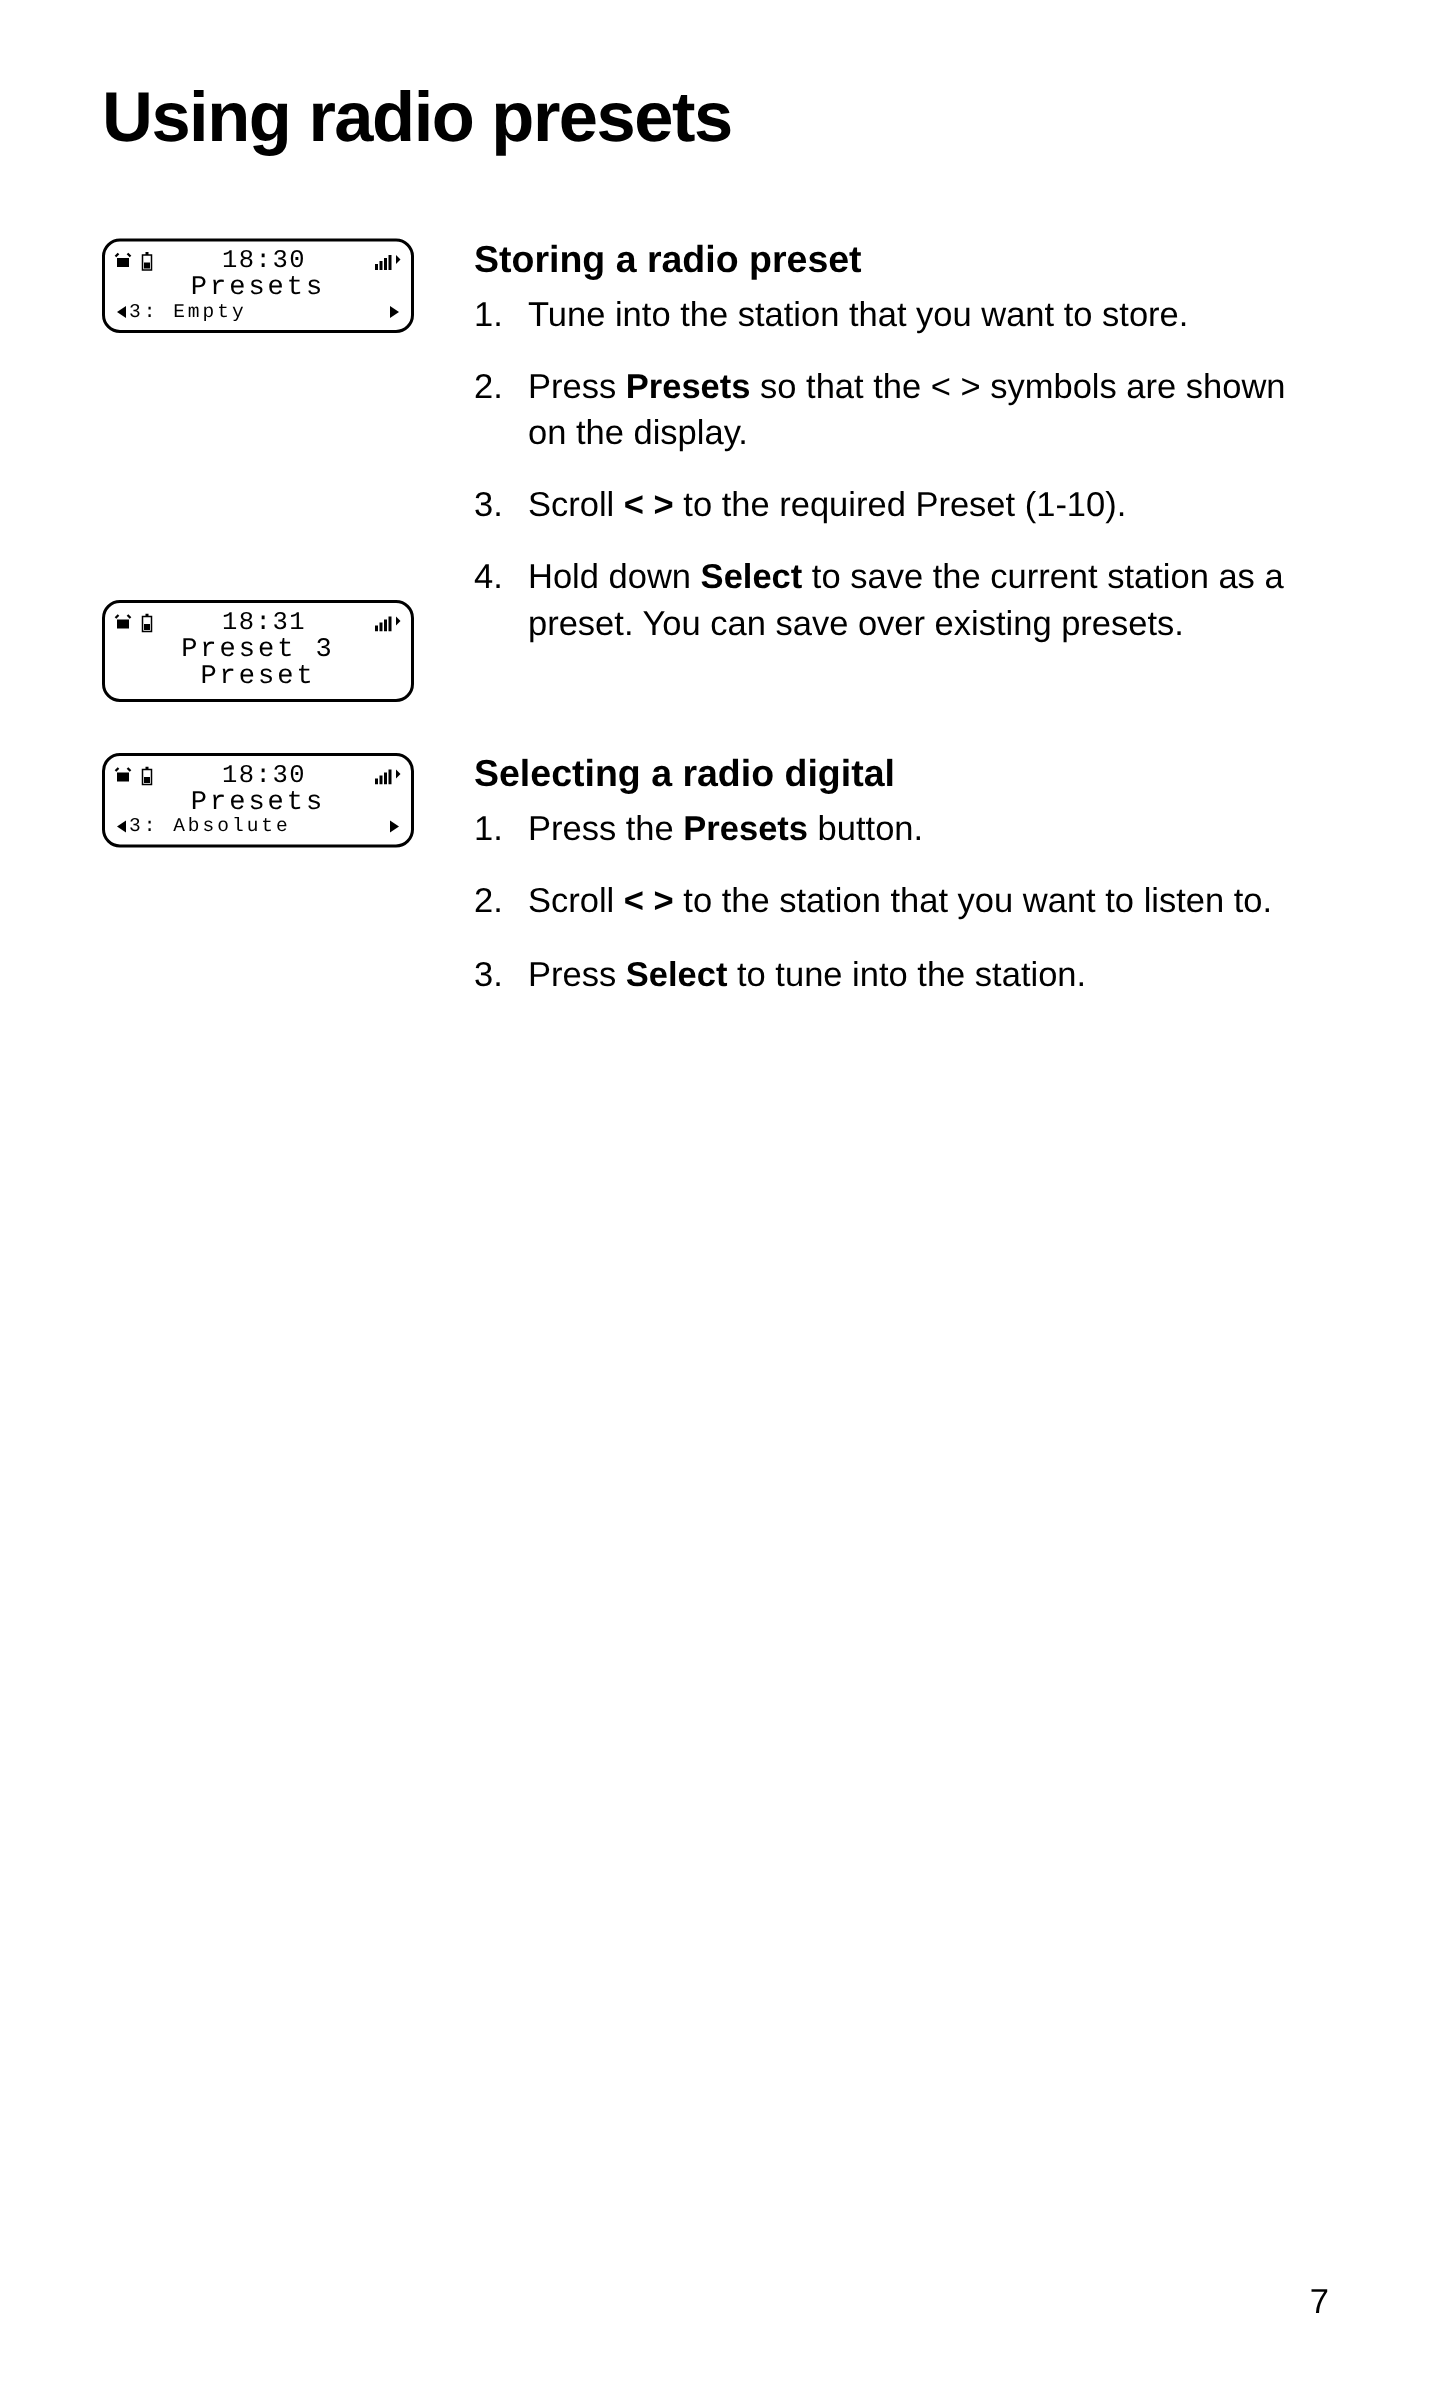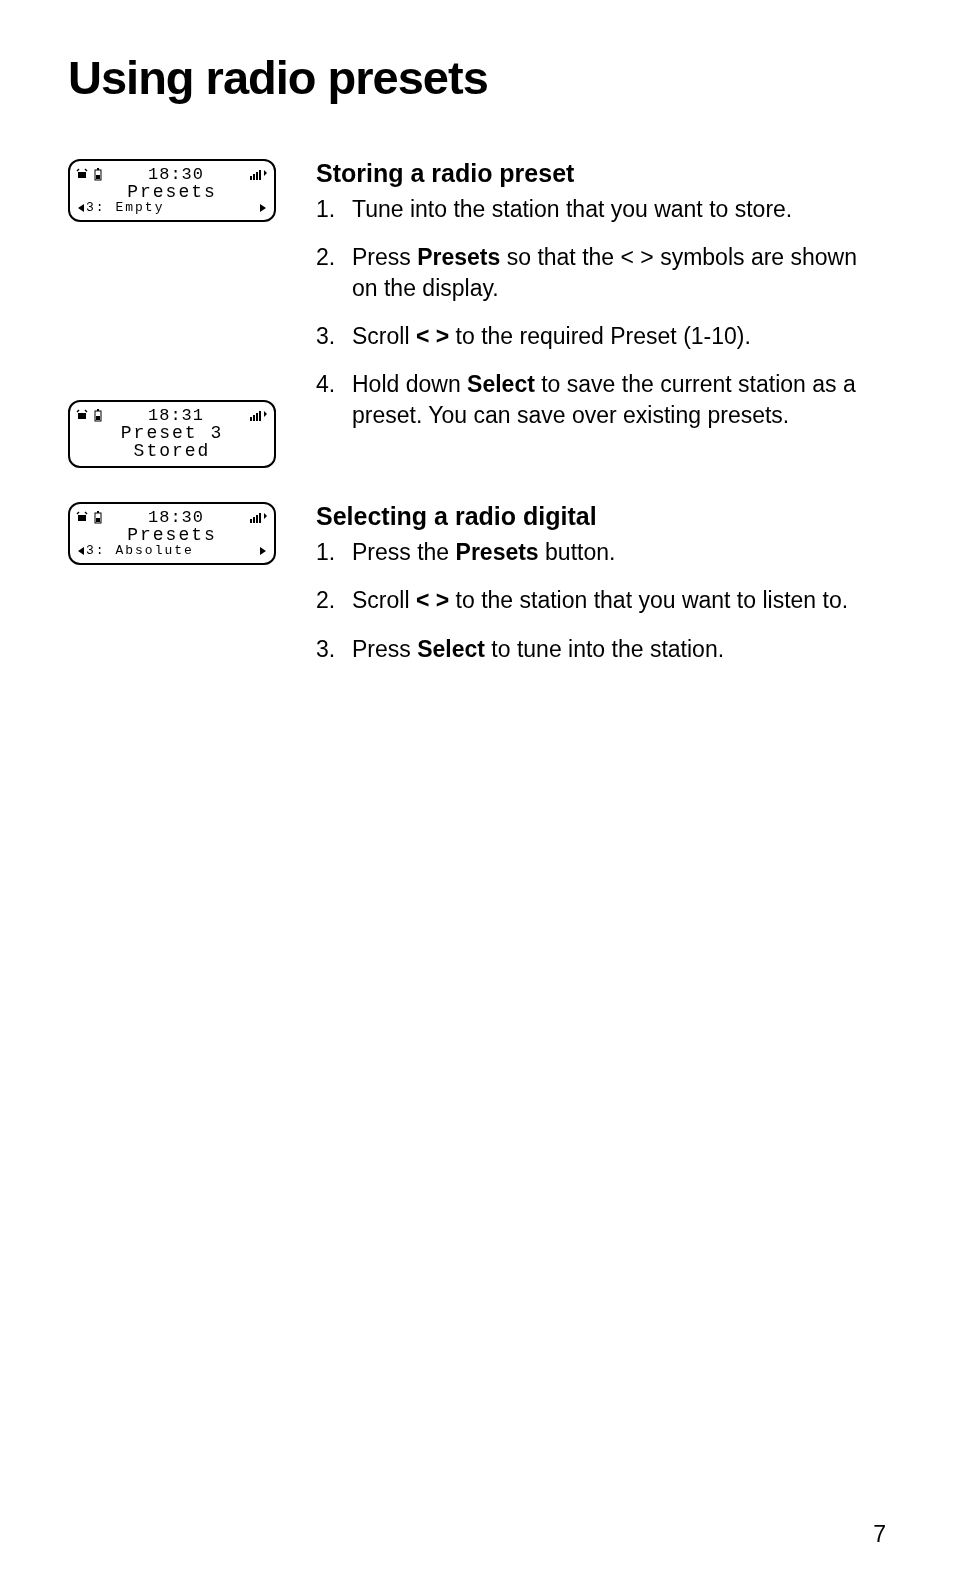--- a/index.html
+++ b/index.html
@@ -115,21 +115,21 @@
             <svg class="ico-svg" width="18" height="12" viewBox="0 0 18 12">
                 <rect x="0" y="8" width="2" height="4" fill="#000"></rect>
                 <rect x="3" y="6" width="2" height="6" fill="#000"></rect>
                 <rect x="6" y="4" width="2" height="8" fill="#000"></rect>
                 <rect x="9" y="2" width="2" height="10" fill="#000"></rect>
                 <path d="M14 2 L17 5 L14 8 Z" fill="#000"></path>
               </svg>
           </span>
         </div>
         <div class="lcd-line">Preset 3</div>
-        <div class="lcd-line">Stored</div>
+        <div class="lcd-line">Preset</div>
       </div>
 
     </div>
 
     <div class="right-col">
       <h2 class="sect-title">Storing a radio preset</h2>
       <ol>
         <li><span>Tune into the station that you want to store.</span></li>
         <li><span>Press </span><span class="b">Presets</span><span> so that the &lt; &gt; symbols are shown on the display.</span></li>
         <li><span>Scroll </span><span class="b">&lt; &gt;</span><span> to the required Preset (1-10).</span></li>

